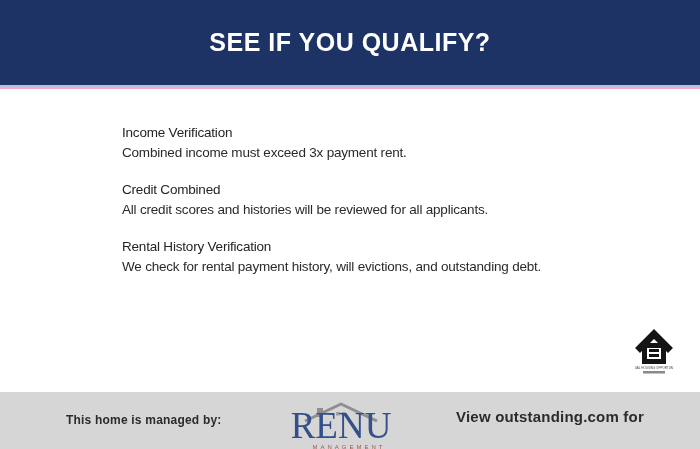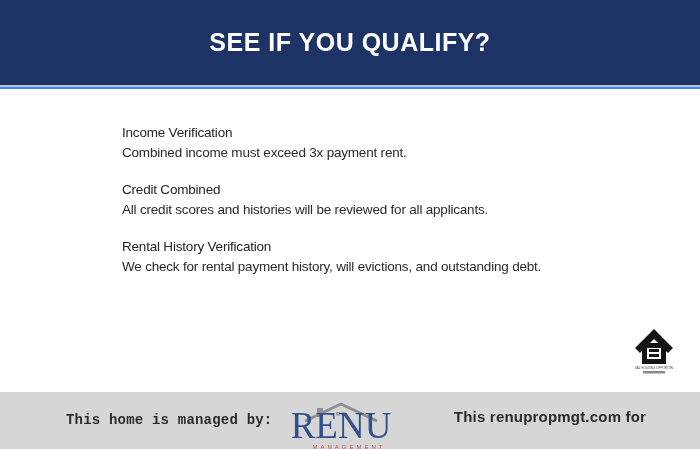--- a/index.html
+++ b/index.html
@@ -3,21 +3,21 @@
 <meta charset="utf-8">
 <style>
   * { margin: 0; padding: 0; box-sizing: border-box; }
   html, body {
     width: 700px; height: 449px; overflow: hidden;
     background: #ffffff;
     font-family: "Liberation Sans", sans-serif;
   }
   #page {
     position: relative; width: 700px; height: 449px;
-    background: #3b82f6; overflow: hidden;
+    background: #f9a8d4; overflow: hidden;
   }
 
   
   .banner {
     position: absolute; top: 0; left: 0; width: 700px; height: 87px;
     background: #1d3365;
     border-bottom: 2px solid #b6c0db;
     display: flex; align-items: center; justify-content: center;
   }
   .banner-title {
@@ -44,22 +44,22 @@
   
   .eho { position: absolute; right: 27px; bottom: 13px; width: 38px; }
 
   
   .footer {
     position: absolute; left: 0; bottom: 0; width: 700px; height: 57px;
     background: #d6d6d6;
   }
   .managed-by {
     position: absolute; left: 66px; top: 21px;
-    font-size: 14px; font-weight: 600; color: #2b2b2b;
-    letter-spacing: 0.2px; line-height: 15px; white-space: nowrap; font-family: Liberation Mono, monospace;
+    font-size: 12px; font-weight: 600; color: #2b2b2b;
+    letter-spacing: 0.2px; line-height: 15px; white-space: nowrap;
   }
   .renu-roof { position: absolute; left: 303px; top: 10px; }
   .renu-name {
     position: absolute; left: 288px; top: 15px; width: 106px;
     text-align: center;
     font-family: "Liberation Serif", serif;
     font-size: 37px; line-height: 37px; color: #33508b;
     letter-spacing: 0px; white-space: nowrap;
   }
   .renu-tagline {
@@ -124,17 +124,17 @@
       <path d="M2 19 L38 2 L74 19" fill="none" stroke="#8f8f8f" stroke-width="3" stroke-linejoin="round"></path>
       <rect x="14" y="6" width="6" height="9" fill="#8f8f8f"></rect>
       <rect x="33" y="10" width="4" height="3.5" fill="#9c9c9c"></rect>
       <rect x="38.5" y="10" width="4" height="3.5" fill="#9c9c9c"></rect>
     </svg>
 
     <div class="renu-name">RENU</div>
     <div class="renu-tagline">MANAGEMENT</div>
 
     <div class="footer-info">
-      <div>This renupropmgt.com for</div>
+      <div>View outstanding.com for</div>
     </div>
 
   </div>
 </div>
 
 </body></html>

